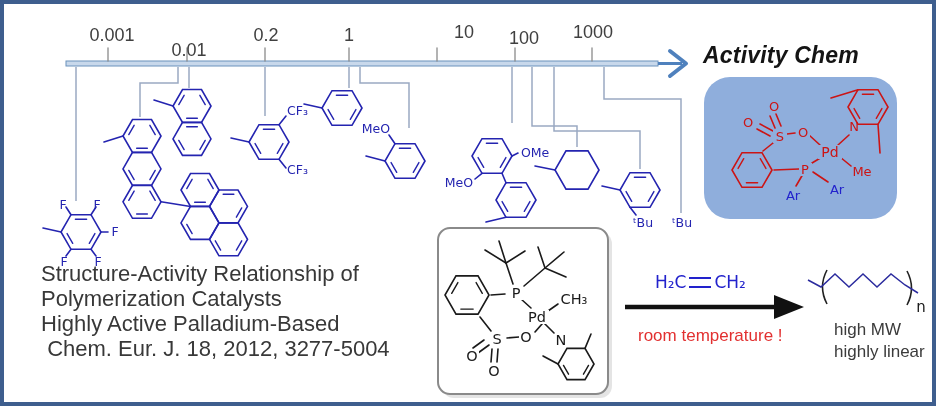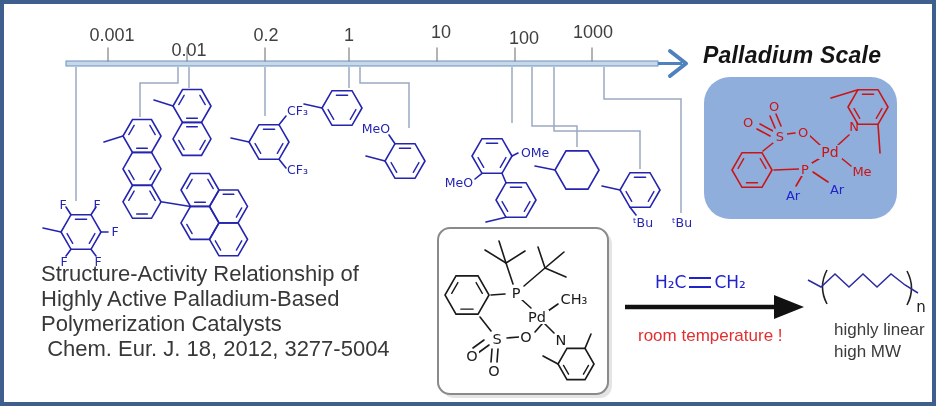--- a/index.html
+++ b/index.html
@@ -286,33 +286,33 @@
       <path d="M903,267 q9,17 0,34" stroke="#222" stroke-width="1.6" fill="none"></path>
       <polyline points="804,276 817,283 831,270 845,283 859,270 873,283 887,270 901,281 914,289" fill="none" stroke="#2b2b9e" stroke-width="1.5"></polyline>
       <text x="917" y="308" text-anchor="middle" style="fill:#1a1a1a;font-size:15px">n</text>
     </g>
   </svg>
 
   <div class="tick-label" style="left:108px;top:21px">0.001</div>
   <div class="tick-label" style="left:185px;top:36px">0.01</div>
   <div class="tick-label" style="left:262px;top:21px">0.2</div>
   <div class="tick-label" style="left:345px;top:21px">1</div>
-  <div class="tick-label" style="left:437px;top:18px">10</div>
+  <div class="tick-label" style="left:460px;top:18px">10</div>
   <div class="tick-label" style="left:520px;top:24px">100</div>
   <div class="tick-label" style="left:589px;top:18px">1000</div>
 
-  <div id="axis-title">Palladium Scale</div>
-
-  <div id="citation"><div>Structure-Activity Relationship of</div><div>Highly Active Palladium-Based</div><div>Polymerization Catalysts</div><div> <span class="j">Chem. Eur. J.</span><span> 18, </span><span class="y">2012,</span><span> 3277-5004</span></div></div>
+  <div id="axis-title">Activity Chem</div>
+
+  <div id="citation"><div>Structure-Activity Relationship of</div><div>Polymerization Catalysts</div><div>Highly Active Palladium-Based</div><div> <span class="j">Chem. Eur. J.</span><span> 18, </span><span class="y">2012,</span><span> 3277-5004</span></div></div>
 
   <div id="ethylene">
     <span>H₂C</span>
     <span class="dbond"></span>
     <span>CH₂</span>
   </div>
 
   <div id="condition">room temperature !</div>
 
   <div id="product-note">
+    <div>high MW</div>
     <div>highly linear</div>
-    <div>high MW</div>
   </div>
 </div>
 
 </body></html>

